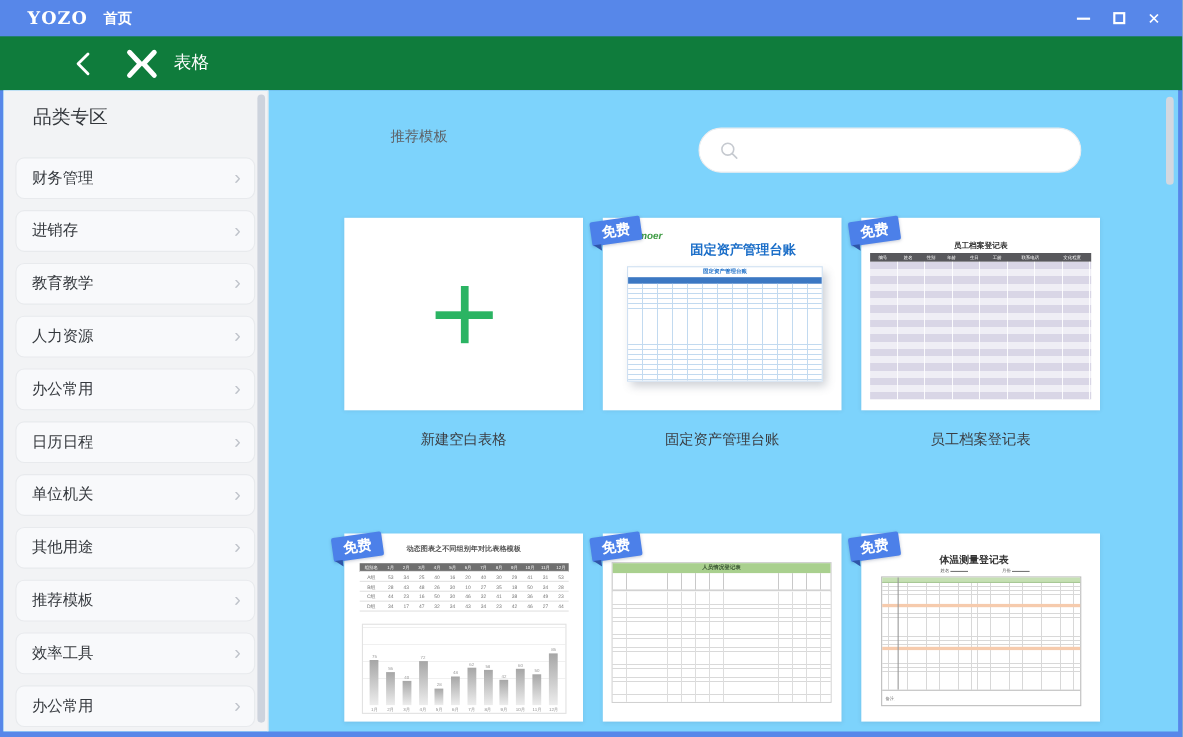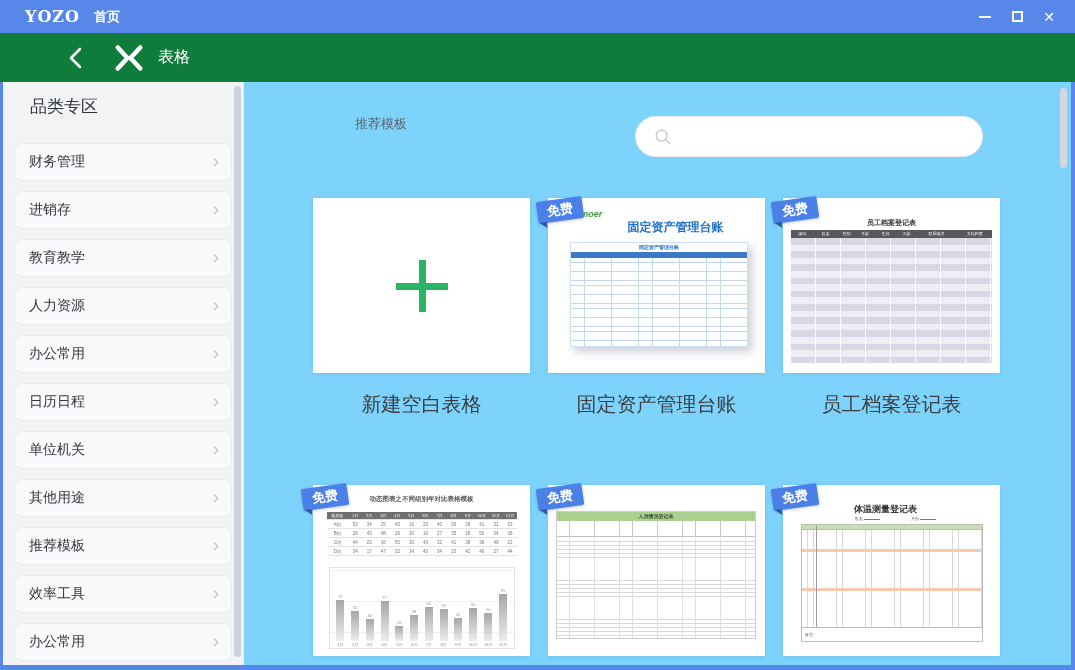--- a/index.html
+++ b/index.html
@@ -44,21 +44,21 @@
   .searchbox{position:absolute;left:391px;top:34px;width:348px;height:41px;background:#fff;
     border:1px solid #ECEDEF;border-radius:21px;display:flex;align-items:center;padding-left:18px;}
   .searchbox input{border:none;outline:none;flex:1;height:100%;font-size:14px;background:transparent;margin-left:8px;}
   .main-scroll{position:absolute;right:4px;top:6px;width:7px;height:80px;background:#D3D8E0;border-radius:4px;}
 
   
   .card{position:absolute;width:217px;background:#fff;box-shadow:0 1px 4px rgba(40,50,70,.10);cursor:pointer;}
   .r1{top:116px;height:175px;}
   .r2{top:403px;height:171px;}
   .c1{left:69px;} .c2{left:304px;} .c3{left:539px;}
-  .caption{position:absolute;top:309px;width:217px;text-align:center;font-size:20px;color:#3B3E43;}
+  .caption{position:absolute;top:309px;width:217px;text-align:center;font-size:13px;color:#3B3E43;}
 
   .badge{position:absolute;left:-11px;top:1px;width:46px;height:22px;background:#4C80E9;color:#fff;
     font-size:13px;font-weight:bold;text-align:center;line-height:22px;transform:rotate(-8deg);
     border-radius:2px;box-shadow:0 1px 3px rgba(20,40,90,.25);z-index:5;}
   .badge::after{content:"";position:absolute;left:1px;bottom:-5px;width:0;height:0;
     border-top:6px solid #2F55A8;border-left:7px solid transparent;}
 
   
   .plus{position:absolute;left:50%;top:50%;width:52px;height:52px;transform:translate(-50%,-50%);}
   .plus::before,.plus::after{content:"";position:absolute;background:#2BB463;}

